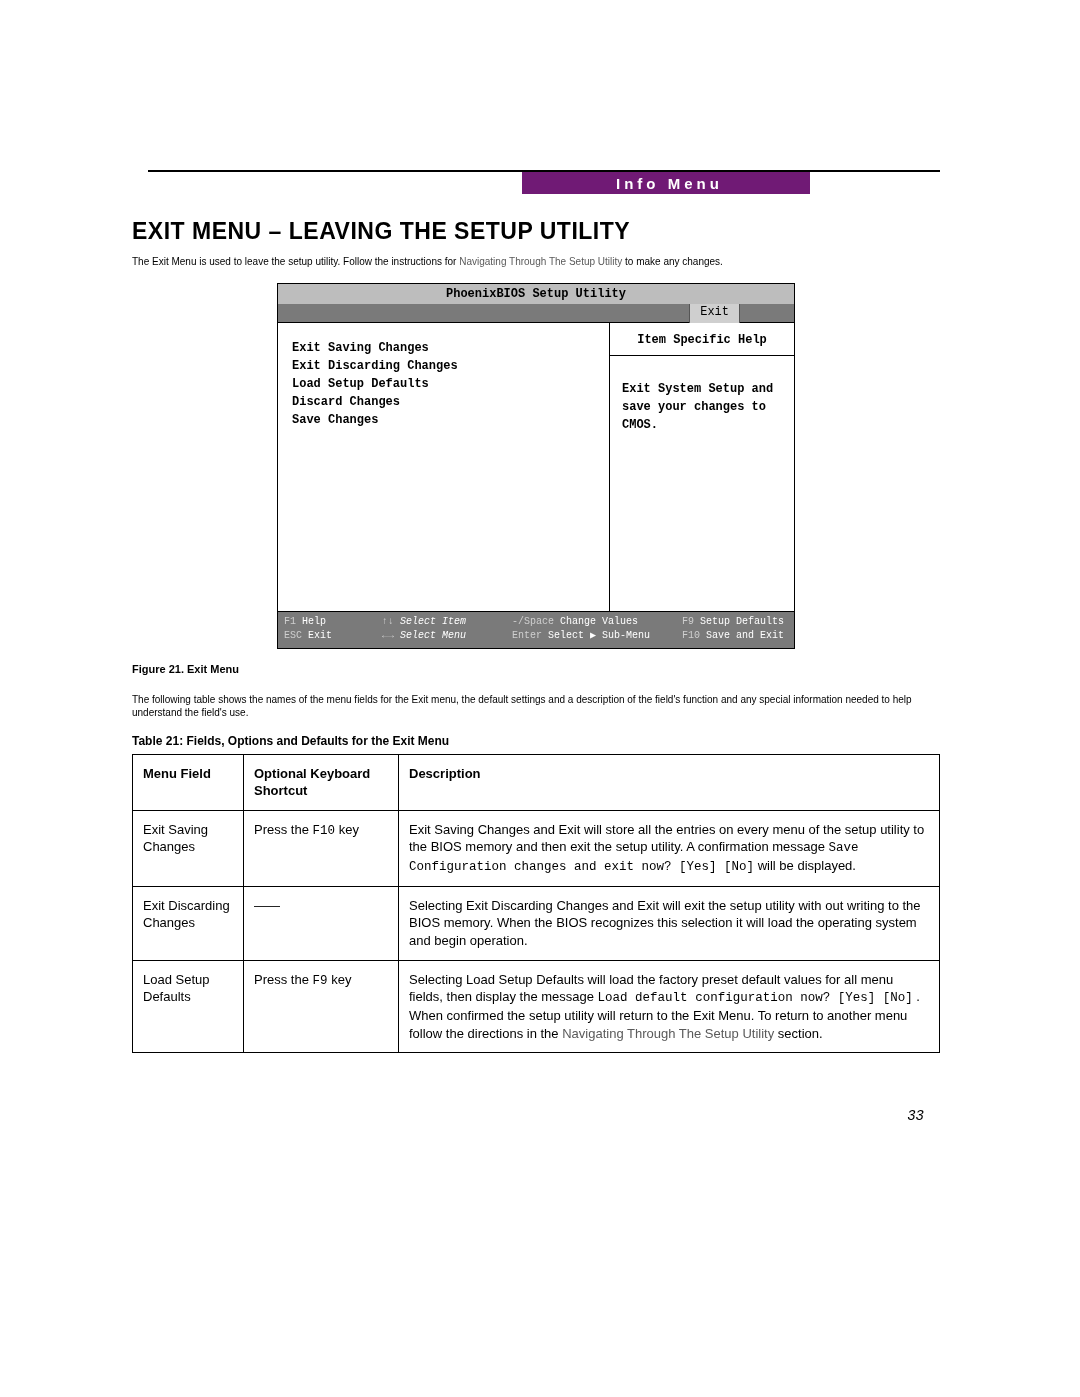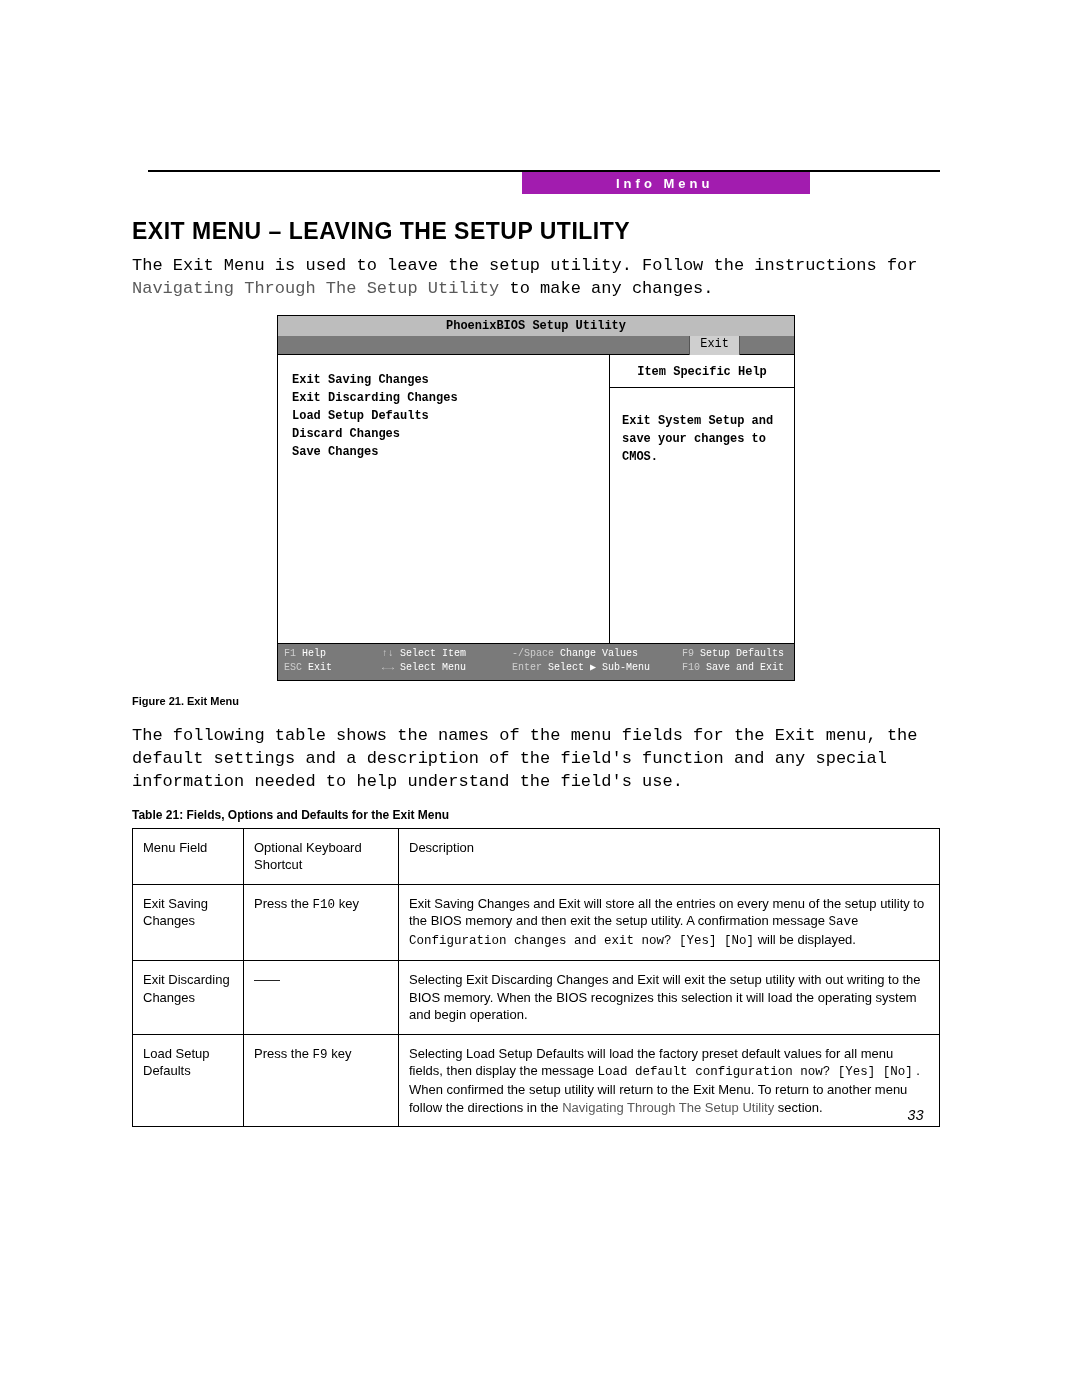--- a/index.html
+++ b/index.html
@@ -24,47 +24,47 @@
     top: 170px;
     border-top: 2px solid #000;
     height: 26px;
   }
   .header-bar .black-box {
     position: absolute;
     right: 130px;
     top: 0;
     height: 22px;
     width: 288px;
-    background: #a21caf;
+    background: #701a75;
     color: #fff;
     font-family: Arial, Helvetica, sans-serif;
     font-weight: bold;
-    font-size: 13px;
+    font-size: 15px;
     letter-spacing: 4px;
     display: flex;
     align-items: center;
     padding-left: 94px;
     box-sizing: border-box;
   }
   .content {
     position: absolute;
     left: 132px;
     right: 140px;
     top: 218px;
   }
   h1.title {
     font-family: Arial, Helvetica, sans-serif;
     font-weight: 800;
     font-size: 23px;
     letter-spacing: 0.5px;
     margin: 0 0 10px 0;
   }
   p.body {
-    font-family: Liberation Mono, monospace;
-    font-size: 17px;
+    font-family: Liberation Sans, sans-serif;
+    font-size: 10px;
     line-height: 1.35;
     margin: 0 0 14px 0;
   }
   .nav-link {
     color: #5a5a5a;
   }
   
   .bios {
     width: 518px;
     margin: 6px auto 0 auto;
@@ -135,21 +135,21 @@
     color: #fff;
     border: 1px solid #000;
     border-top: none;
     padding: 3px 6px 4px 6px;
     font-family: "Courier New", monospace;
     font-size: 10px;
     line-height: 1.45;
   }
   .bios-footer .row { display: flex; }
   .bios-footer .c1 { width: 98px; }
-  .bios-footer .c2 { width: 130px; }
+  .bios-footer .c2 { width: 130px; font-style: italic; }
   .bios-footer .c3 { width: 170px; }
   .bios-footer .c4 { flex: 1; text-align: left; }
   .fkey { color: #cfcfcf; }
   .figcap {
     text-align: left;
     font-family: Arial, Helvetica, sans-serif;
     font-size: 11px;
     font-weight: bold;
     margin: 14px 0 18px 0;
   }
@@ -166,21 +166,21 @@
     font-size: 13px;
   }
   table.fields th, table.fields td {
     border: 1px solid #000;
     vertical-align: top;
     padding: 10px 10px;
     text-align: left;
     line-height: 1.35;
   }
   table.fields th {
-    font-weight: normal;
+    font-weight: bold;
   }
   .mono {
     font-family: "Courier New", monospace;
     font-size: 12.5px;
   }
   .pgnum {
     position: absolute;
     right: 156px;
     top: 1108px;
     font-style: italic;

